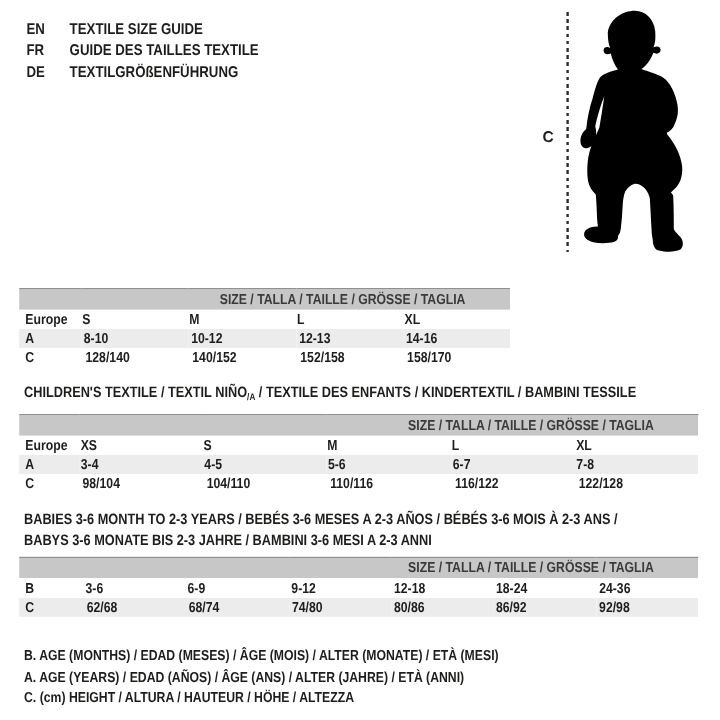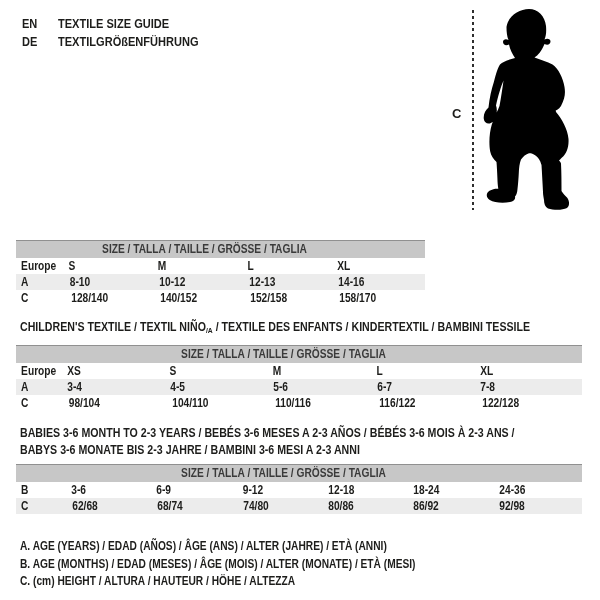--- a/index.html
+++ b/index.html
@@ -21,21 +21,21 @@
   .baby{position:absolute;left:482px;top:6px;}
 
   
   .sec-title{position:absolute;left:20px;font-size:12.5px;font-weight:700;white-space:nowrap;line-height:17px;}
   .sub{font-size:8px;vertical-align:-2px;}
 
   
   table.sizes{position:absolute;border-collapse:collapse;table-layout:fixed;font-size:12px;font-weight:700;}
   table.sizes td{padding:0;vertical-align:middle;text-align:left;overflow:hidden;}
   tr.bar{height:17px;}
-  tr.bar td{background:#c7c7c7;border-top:1px solid #909090;text-align:center;color:#3a3a3a;}
+  tr.bar td{background:#c7c7c7;border-top:1px solid #909090;text-align:right;color:#3a3a3a;}
   tr.bar td .cxl{padding-left:6px;}
   tr.r{height:16px;}
   tr.shade{background:#ececec;}
   td.lab{text-align:left;}
   td.lab .cxl{padding-left:6px;}
   .t-junior{left:16px;top:240px;width:409px;}
   .t-junior col.lc{width:52px;}
   .t-children{left:16px;top:345px;width:566px;}
   .t-children col.lc{width:50px;}
   .t-babies{left:16px;top:464px;width:566px;}
@@ -49,20 +49,24 @@
 <body>
 
 <div class="canvas">
 
   <div class="lang">
     <div class="lang-row">
       <span class="lang-code"><span class="cxl">EN</span></span>
       <span class="cxl">TEXTILE SIZE GUIDE</span>
     </div>
     <div class="lang-row">
+      <span class="lang-code"><span class="cxl">FR</span></span>
+      <span class="cxl">GUIDE DES TAILLES TEXTILE</span>
+    </div>
+    <div class="lang-row">
       <span class="lang-code"><span class="cxl">DE</span></span>
       <span class="cxl">TEXTILGRÖßENFÜHRUNG</span>
     </div>
   </div>
 
   <div class="measure-line"></div>
   <div class="measure-label">C</div>
   <svg class="baby" width="95" height="206" viewBox="0 0 95 206" aria-hidden="true">
     <path fill="#000000" d="M47,3 C56,3 63,10 64,20 C64.5,26 64,30 62.5,33.5 C65.5,32 68.5,33 68.5,35.5 C68.5,38.5 65.5,39.5 62.5,38 C60,44.5 56,49.5 52.5,51.5 C57.5,53.5 65.5,55.5 70.5,58.5 C76.5,62.5 81,72 82.5,81 C83.5,87 83,92 79,100 C76,104.5 71,106.5 68,104 C65,101.5 65,97.5 66.5,94.5 C67.5,92 69,90.5 70.5,90 C72,95 73,101 74,106 C80,113 85.5,123 86.5,133 C87,141 84.5,148 80,151.5 C78.5,153 77.5,154 77,154.5 C78,155.5 78.8,156.3 79,157.5 C79.5,167 79.5,177 79.5,185 C81,187.5 83,189.5 85,191.5 C87.5,194.5 88,199.5 85,202 C80,204.5 71,204 66,202.5 C63,201 62,197.5 62,194 C61.5,191 61,188.5 61,186 C60.5,177 60,167 59.5,159 C58,154 56,151 53.5,149.5 C51,147.5 48.5,147 47,147.2 C44,148 41,150.5 39,153.5 C37.5,157 37,162 36.8,167 C36.5,173 36,179 35.5,183 C35.2,186.5 34.5,189 33,190.5 C33.5,192.5 32.5,194.5 30,195.5 C23,197.5 12.5,197 7.8,194 C3.8,191.5 3.8,187 7.5,184.8 C10.5,183 14,182.5 16.3,182.8 C15.8,179.5 15.5,176 15.4,172 C15.2,166 14.8,160 14.5,156 C11.5,153.5 9,149.5 8.2,145.5 C6.8,138 7.2,127 9.8,118.5 C13,110 16,104 17.5,100 C19,92 20.5,82 21.5,74.5 C19,80.5 16,90 14,99.5 C15.5,103.5 15,110 12,114.5 C8,119.5 2.5,118 1.8,113 C1.2,108 3.5,104 6.5,101.5 C7.5,92 9.5,83 12,75.5 C14,67 16,61.5 18,58.5 C21,55.5 27,53.5 33,52 C30.5,48.5 28,43.5 27,38.5 C24,40 21,39 21,36 C21,33.3 24,32.5 26.5,34 C25,30.5 24.5,26 24.5,21 C26,10 37,3 47,3 Z"></path>
   </svg>
@@ -179,18 +183,18 @@
       <td><span class="cx">68/74</span></td>
       <td><span class="cx">74/80</span></td>
       <td><span class="cx">80/86</span></td>
       <td><span class="cx">86/92</span></td>
       <td><span class="cx">92/98</span></td>
     </tr>
   </tbody>
     </table>
 
   <div class="foot">
+    <div class="foot-line"><span class="cxl">B. AGE (MONTHS) / EDAD (MESES) / ÂGE (MOIS) / ALTER (MONATE) / ETÀ (MESI)</span></div>
     <div class="foot-line"><span class="cxl">A. AGE (YEARS) / EDAD (AÑOS) / ÂGE (ANS) / ALTER (JAHRE) / ETÀ (ANNI)</span></div>
-    <div class="foot-line"><span class="cxl">B. AGE (MONTHS) / EDAD (MESES) / ÂGE (MOIS) / ALTER (MONATE) / ETÀ (MESI)</span></div>
     <div class="foot-line"><span class="cxl">C. (cm) HEIGHT / ALTURA / HAUTEUR / HÖHE / ALTEZZA</span></div>
   </div>
 
 </div>
 
 </body></html>

